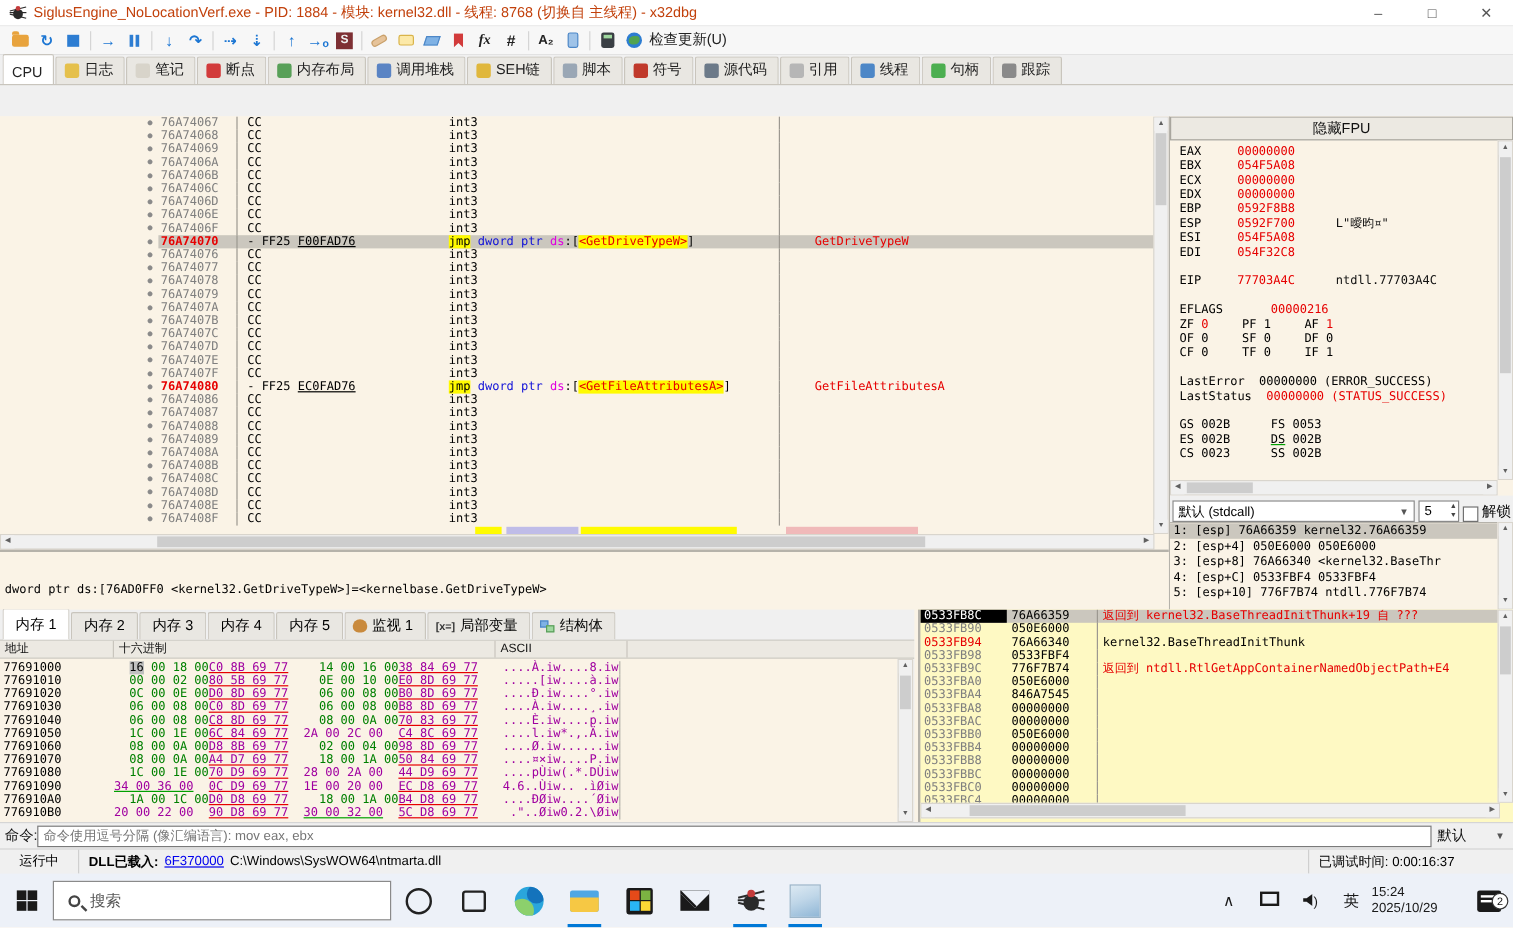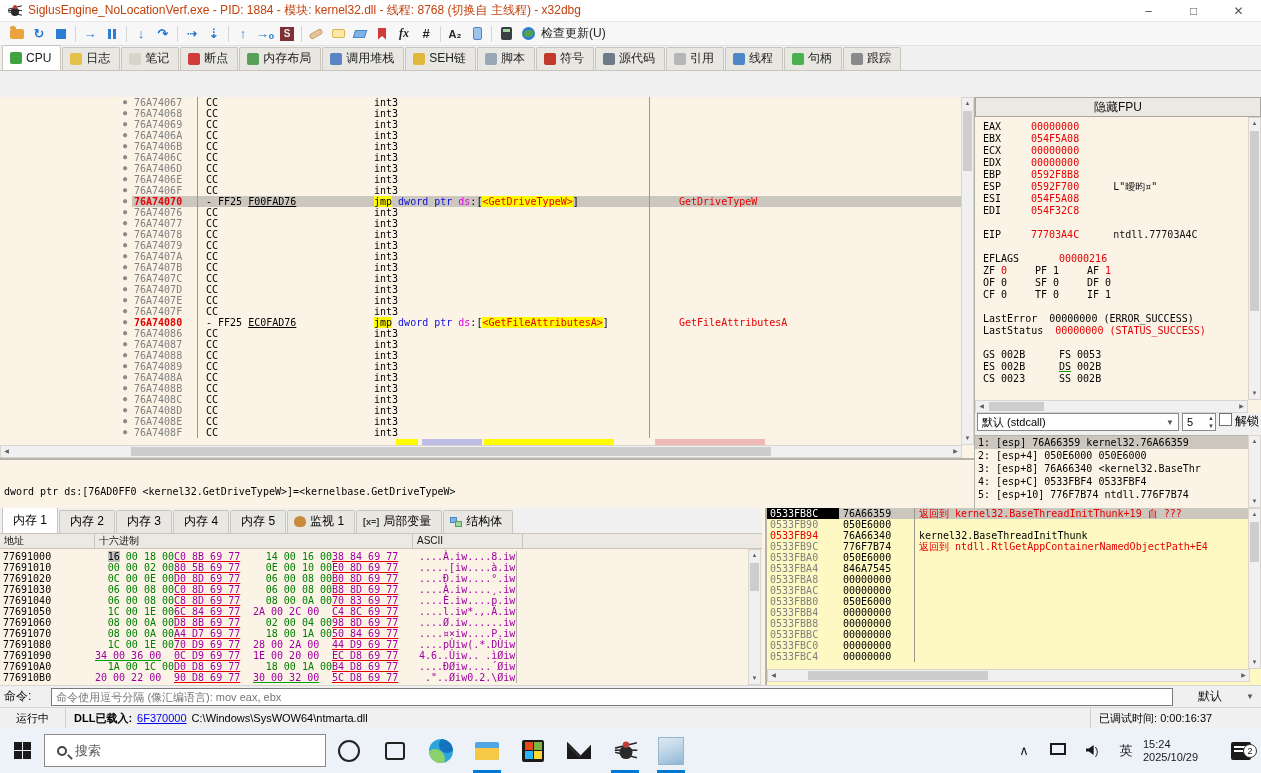--- a/index.html
+++ b/index.html
@@ -44,21 +44,21 @@
   .ic-phone { width:9px; height:13px; background:#9FC3E8; border:1px solid #4D87C7; border-radius:2px; }
   .ic-calc { width:11px; height:13px; background:#3A3F44; border-radius:2px; position:relative; }
   .ic-calc:before{ content:""; position:absolute; left:2px; top:2px; width:7px; height:3px; background:#9FD89F; }
   .ic-globe { width:13px; height:13px; border-radius:50%; background:#2D7DD2; position:relative; overflow:hidden; }
   .ic-globe:before { content:""; position:absolute; left:2px; top:3px; width:9px; height:7px; background:#51A351; border-radius:50% 30% 50% 40%; }
   .tb-label { margin-left:2px; color:#222; }
 
   
   .tabbar { height:25px; background:#F0F0F0; display:flex; align-items:flex-end; border-bottom:1px solid #C9C5BD; padding-left:2px; }
   .mtab { display:flex; align-items:center; gap:4px; padding:3px 9px 4px 7px; border:1px solid #C9C5BD; border-bottom:none; background:#E9E7E2; margin-right:1px; height:23px; font-size:12px; color:#222; border-radius:2px 2px 0 0; }
-  .mtab.active { background:#FFFFFF; height:25px; }
+  .mtab.active { background:#FFFFFF; height:25px;flex-direction:column; }
   .ticon { width:12px; height:12px; border-radius:2px; display:inline-block; position:relative; }
 
   
   .main { position:absolute; left:0; top:97px; width:1261px; height:588px; background:#FAF3E6; }
   .beige { background:#FAF3E6; }
   .pane { position:absolute; overflow:hidden; }
 
   
   #disasm { left:0; top:0; width:975px; height:411px; border-right:1px solid #B5B2AA; }
   #disasm-rows { position:absolute; left:0; top:0; width:962px; height:348px; overflow:hidden; }
@@ -90,21 +90,21 @@
   #reg-lines { position:absolute; left:0; top:20px; width:273px; height:283px; overflow:hidden; padding:4px 0 0 8px; }
   .rline { height:12px; line-height:12px; font-size:10px; white-space:pre; }
   .rname { display:inline-block; width:48px; }
   .rname6 { display:inline-block; width:76px; }
   .rval { color:#000; } .rval.red { color:#E60000; }
   .rextra { margin-left:34px; color:#111; }
   .fcell { display:inline-block; width:52px; }
   .seg-u { text-decoration:underline; text-decoration-color:#00A000; }
   #regs-vsb { position:absolute; right:0; top:20px; width:13px; height:283px; }
   #regs-hsb { position:absolute; left:0; top:303px; width:273px; height:13px; }
-  .callconv { position:absolute; left:0; top:316px; width:286px; height:22px; display:flex; align-items:flex-start; gap:3px; padding:0 2px; background:#F0F0F0; }
+  .callconv { position:absolute; left:0; top:316px; width:286px; height:22px; display:flex; align-items:flex-end; gap:3px; padding:0 2px; background:#F0F0F0; }
   .combo { flex:1; height:18px; background:#FFF; border:1px solid #8A8A8A; display:flex; align-items:center; justify-content:space-between; padding:0 4px; font-size:11px; }
   .combo .arr { color:#555; font-size:8px; }
   .spin { width:34px; height:18px; background:#FFF; border:1px solid #8A8A8A; display:flex; align-items:center; padding-left:4px; font-size:11px; position:relative; }
   .spin .arrs { position:absolute; right:1px; top:0; font-size:6px; color:#444; line-height:8px; text-align:center; }
   .chk { width:13px; height:13px; background:#FFF; border:1px solid #707070; }
   #args { position:absolute; left:0; top:338px; width:273px; height:73px; overflow:hidden; background:#FAF3E6; border-top:1px solid #B5B2AA; }
   .argrow { height:13px; line-height:13px; font-size:10px; white-space:pre; padding-left:3px; }
   .argrow.sel { background:#CBC7BE; }
   #args-vsb { position:absolute; right:0; top:338px; width:13px; height:73px; }
 
@@ -146,21 +146,21 @@
   .s-comm.red { color:#E60000; } .s-comm.blk { color:#000; }
   #stack-vsb { position:absolute; right:0; top:0; width:13px; height:161px; }
   #stack-hsb { position:absolute; left:0; top:161px; width:483px; height:13px; }
 
   
   .sb { background:#F0F0F0; border:1px solid #D9D5CD; position:relative; }
   .sb-btn { position:absolute; width:11px; height:11px; background:#F0F0F0; color:#606060; font-size:6px; line-height:11px; text-align:center; }
   .sb-thumb { position:absolute; background:#CDCDCD; }
 
   
-  .cmdbar { position:absolute; left:0; top:685px; width:1261px; height:22px; background:#F0F0F0; display:flex; align-items:center; padding:0 2px; gap:20px; border-top:1px solid #D5D5D5; }
+  .cmdbar { position:absolute; left:0; top:685px; width:1261px; height:22px; background:#F0F0F0; display:flex; align-items:center; padding:0 2px; gap:0; border-top:1px solid #D5D5D5; }
   .cmdlabel { font-size:12px; color:#111; padding-left:2px; }
   .cmdinput { flex:1; height:18px; background:#FFF; border:1px solid #7A7A7A; font-size:11px; color:#8A8A8A; padding:0 4px; font-family:"Liberation Sans",sans-serif; }
   .cmdmode { width:66px; height:18px; display:flex; align-items:center; justify-content:space-between; padding:0 5px; font-size:12px; color:#111; }
   .statusbar { position:absolute; left:0; top:707px; width:1261px; height:21px; background:#F0F0F0; border-top:1px solid #D5D5D5; display:flex; align-items:center; font-size:11px; }
   .st-state { width:66px; text-align:center; border-right:1px solid #CFCFCF; height:100%; line-height:20px; }
   .st-dll { flex:1; padding-left:8px; display:flex; gap:5px; height:100%; align-items:center; border-right:1px solid #CFCFCF; }
   .st-link { color:#0000EE; text-decoration:underline; }
   .st-time { width:170px; padding-left:8px; }
 
   
@@ -522,20 +522,21 @@
         <span class="sb-thumb" style="left:1px;top:13px;width:9px;height:28px;"></span>
         <span class="sb-btn" style="bottom:0;left:0;">▼</span>
       </div>
     </div>
 
     <div class="pane" id="stack">
       <div id="stack-rows" class="mono">
           <div class="srow sel"><span class="s-addr selb2">0533FB8C</span><span class="s-val">76A66359</span><span class="s-comm red">返回到 kernel32.BaseThreadInitThunk+19 自 ???</span></div>
           <div class="srow"><span class="s-addr">0533FB90</span><span class="s-val">050E6000</span><span class="s-comm "></span></div>
           <div class="srow"><span class="s-addr red">0533FB94</span><span class="s-val">76A66340</span><span class="s-comm blk">kernel32.BaseThreadInitThunk</span></div>
+          <div class="srow"><span class="s-addr">0533FB98</span><span class="s-val">0533FBF4</span><span class="s-comm "></span></div>
           <div class="srow"><span class="s-addr">0533FB9C</span><span class="s-val">776F7B74</span><span class="s-comm red">返回到 ntdll.RtlGetAppContainerNamedObjectPath+E4</span></div>
           <div class="srow"><span class="s-addr">0533FBA0</span><span class="s-val">050E6000</span><span class="s-comm "></span></div>
           <div class="srow"><span class="s-addr">0533FBA4</span><span class="s-val">846A7545</span><span class="s-comm "></span></div>
           <div class="srow"><span class="s-addr">0533FBA8</span><span class="s-val">00000000</span><span class="s-comm "></span></div>
           <div class="srow"><span class="s-addr">0533FBAC</span><span class="s-val">00000000</span><span class="s-comm "></span></div>
           <div class="srow"><span class="s-addr">0533FBB0</span><span class="s-val">050E6000</span><span class="s-comm "></span></div>
           <div class="srow"><span class="s-addr">0533FBB4</span><span class="s-val">00000000</span><span class="s-comm "></span></div>
           <div class="srow"><span class="s-addr">0533FBB8</span><span class="s-val">00000000</span><span class="s-comm "></span></div>
           <div class="srow"><span class="s-addr">0533FBBC</span><span class="s-val">00000000</span><span class="s-comm "></span></div>
           <div class="srow"><span class="s-addr">0533FBC0</span><span class="s-val">00000000</span><span class="s-comm "></span></div>

